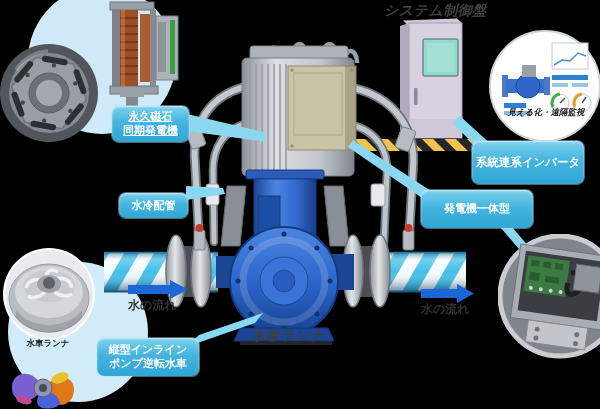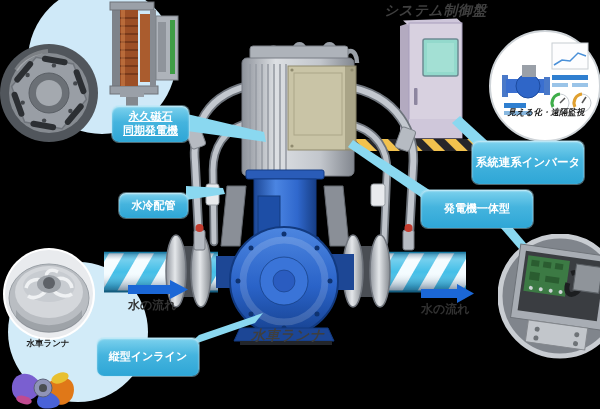--- a/index.html
+++ b/index.html
@@ -325,20 +325,21 @@
 
   <div class="label" id="lbl-generator">
     <span>永久磁石</span>
     <span>同期発電機</span>
   </div>
   <div class="label" id="lbl-cooling">
     <span>水冷配管</span>
   </div>
   <div class="label" id="lbl-turbine">
     <span>縦型インライン</span>
+    <span>ポンプ逆転水車</span>
   </div>
   <div class="label" id="lbl-controller">
     <span>発電機一体型</span>
   </div>
   <div class="label" id="lbl-inverter">
     <span>系統連系インバータ</span>
   </div>
 
   <div class="title" id="title-top">システム制御盤</div>
   <div class="title" id="title-bottom">水車ランナ</div>

